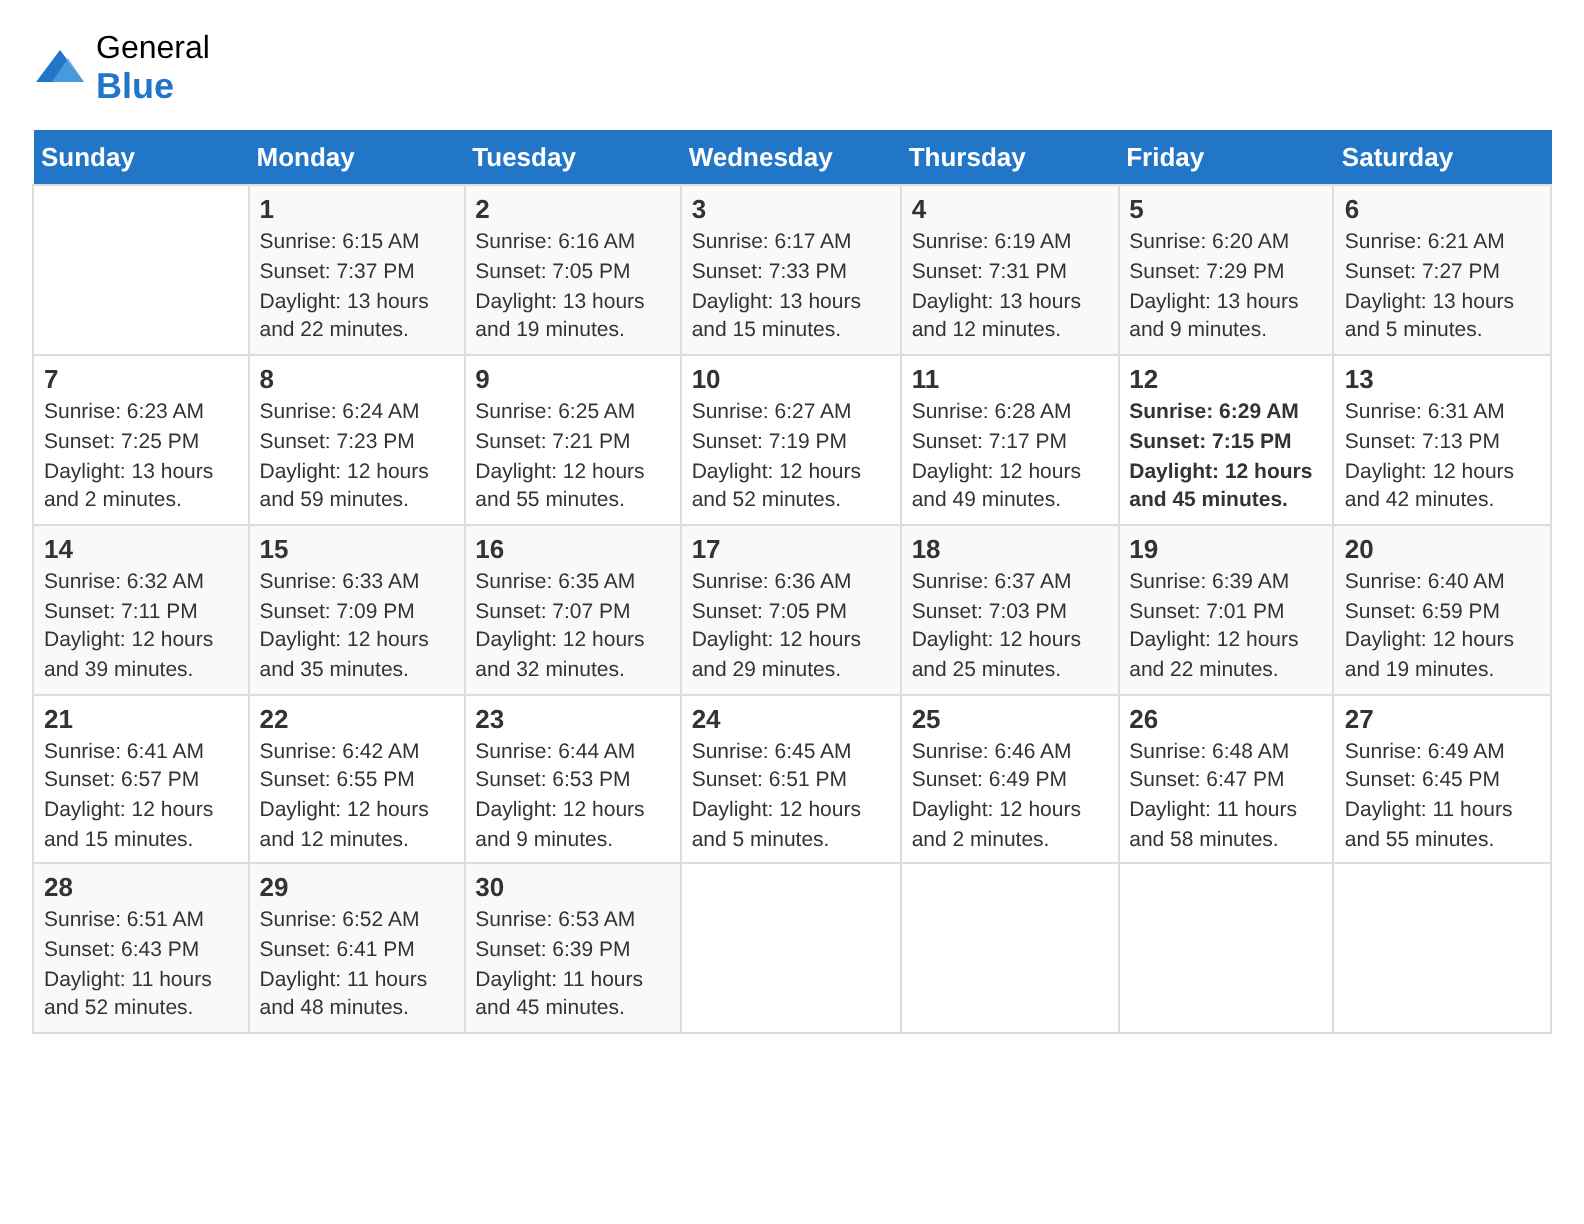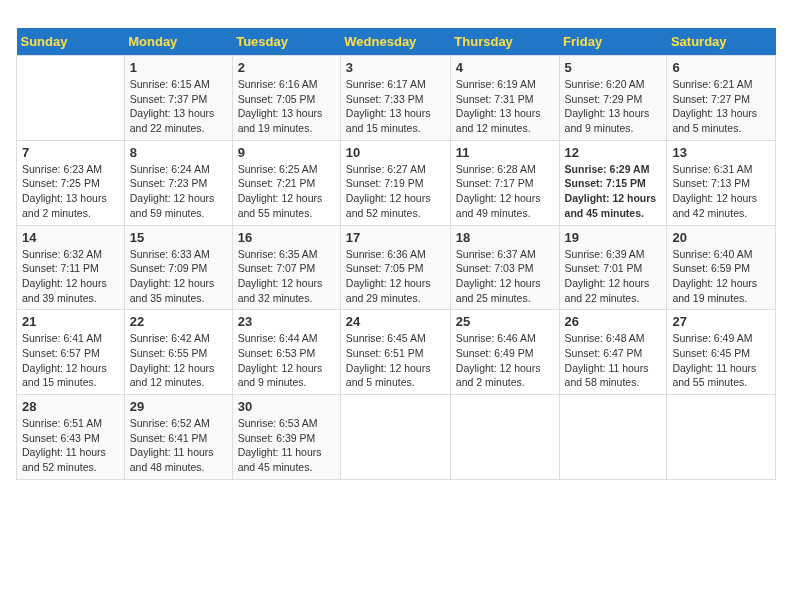--- a/index.html
+++ b/index.html
@@ -47,21 +47,21 @@
       font-size: 15px;
       color: #555;
     }
     table {
       width: 100%;
       border-collapse: collapse;
       font-size: 11px;
     }
     thead tr th {
       background-color: #2176c7;
-      color: #fde047;
+      color: #ffffff;
       padding: 6px 4px;
       text-align: left;
       font-size: 13px;
       font-weight: bold;
     }
     tbody tr td {
       border: 1px solid #ddd;
       vertical-align: top;
       padding: 4px 5px;
       width: 113px;
@@ -85,20 +85,30 @@
       color: #333;
     }
     .empty-cell {
       background: #fff;
     }
   </style>
 </head>
 <body>
 
 <div class="header">
+  <div class="logo">
+    <svg class="logo-icon" viewBox="0 0 28 28">
+      <polygon points="14,4 26,20 2,20" fill="#2176c7"></polygon>
+      <polygon points="18,8 26,20 10,20" fill="#5aaae7" opacity="0.7"></polygon>
+    </svg>
+    <div class="logo-text">
+      <span>General</span>
+      <span class="logo-blue">Blue</span>
+    </div>
+  </div>
 </div>
 
 <table>
   <thead>
     <tr>
     <th>Sunday</th>
         <th>Monday</th>
         <th>Tuesday</th>
         <th>Wednesday</th>
         <th>Thursday</th>

